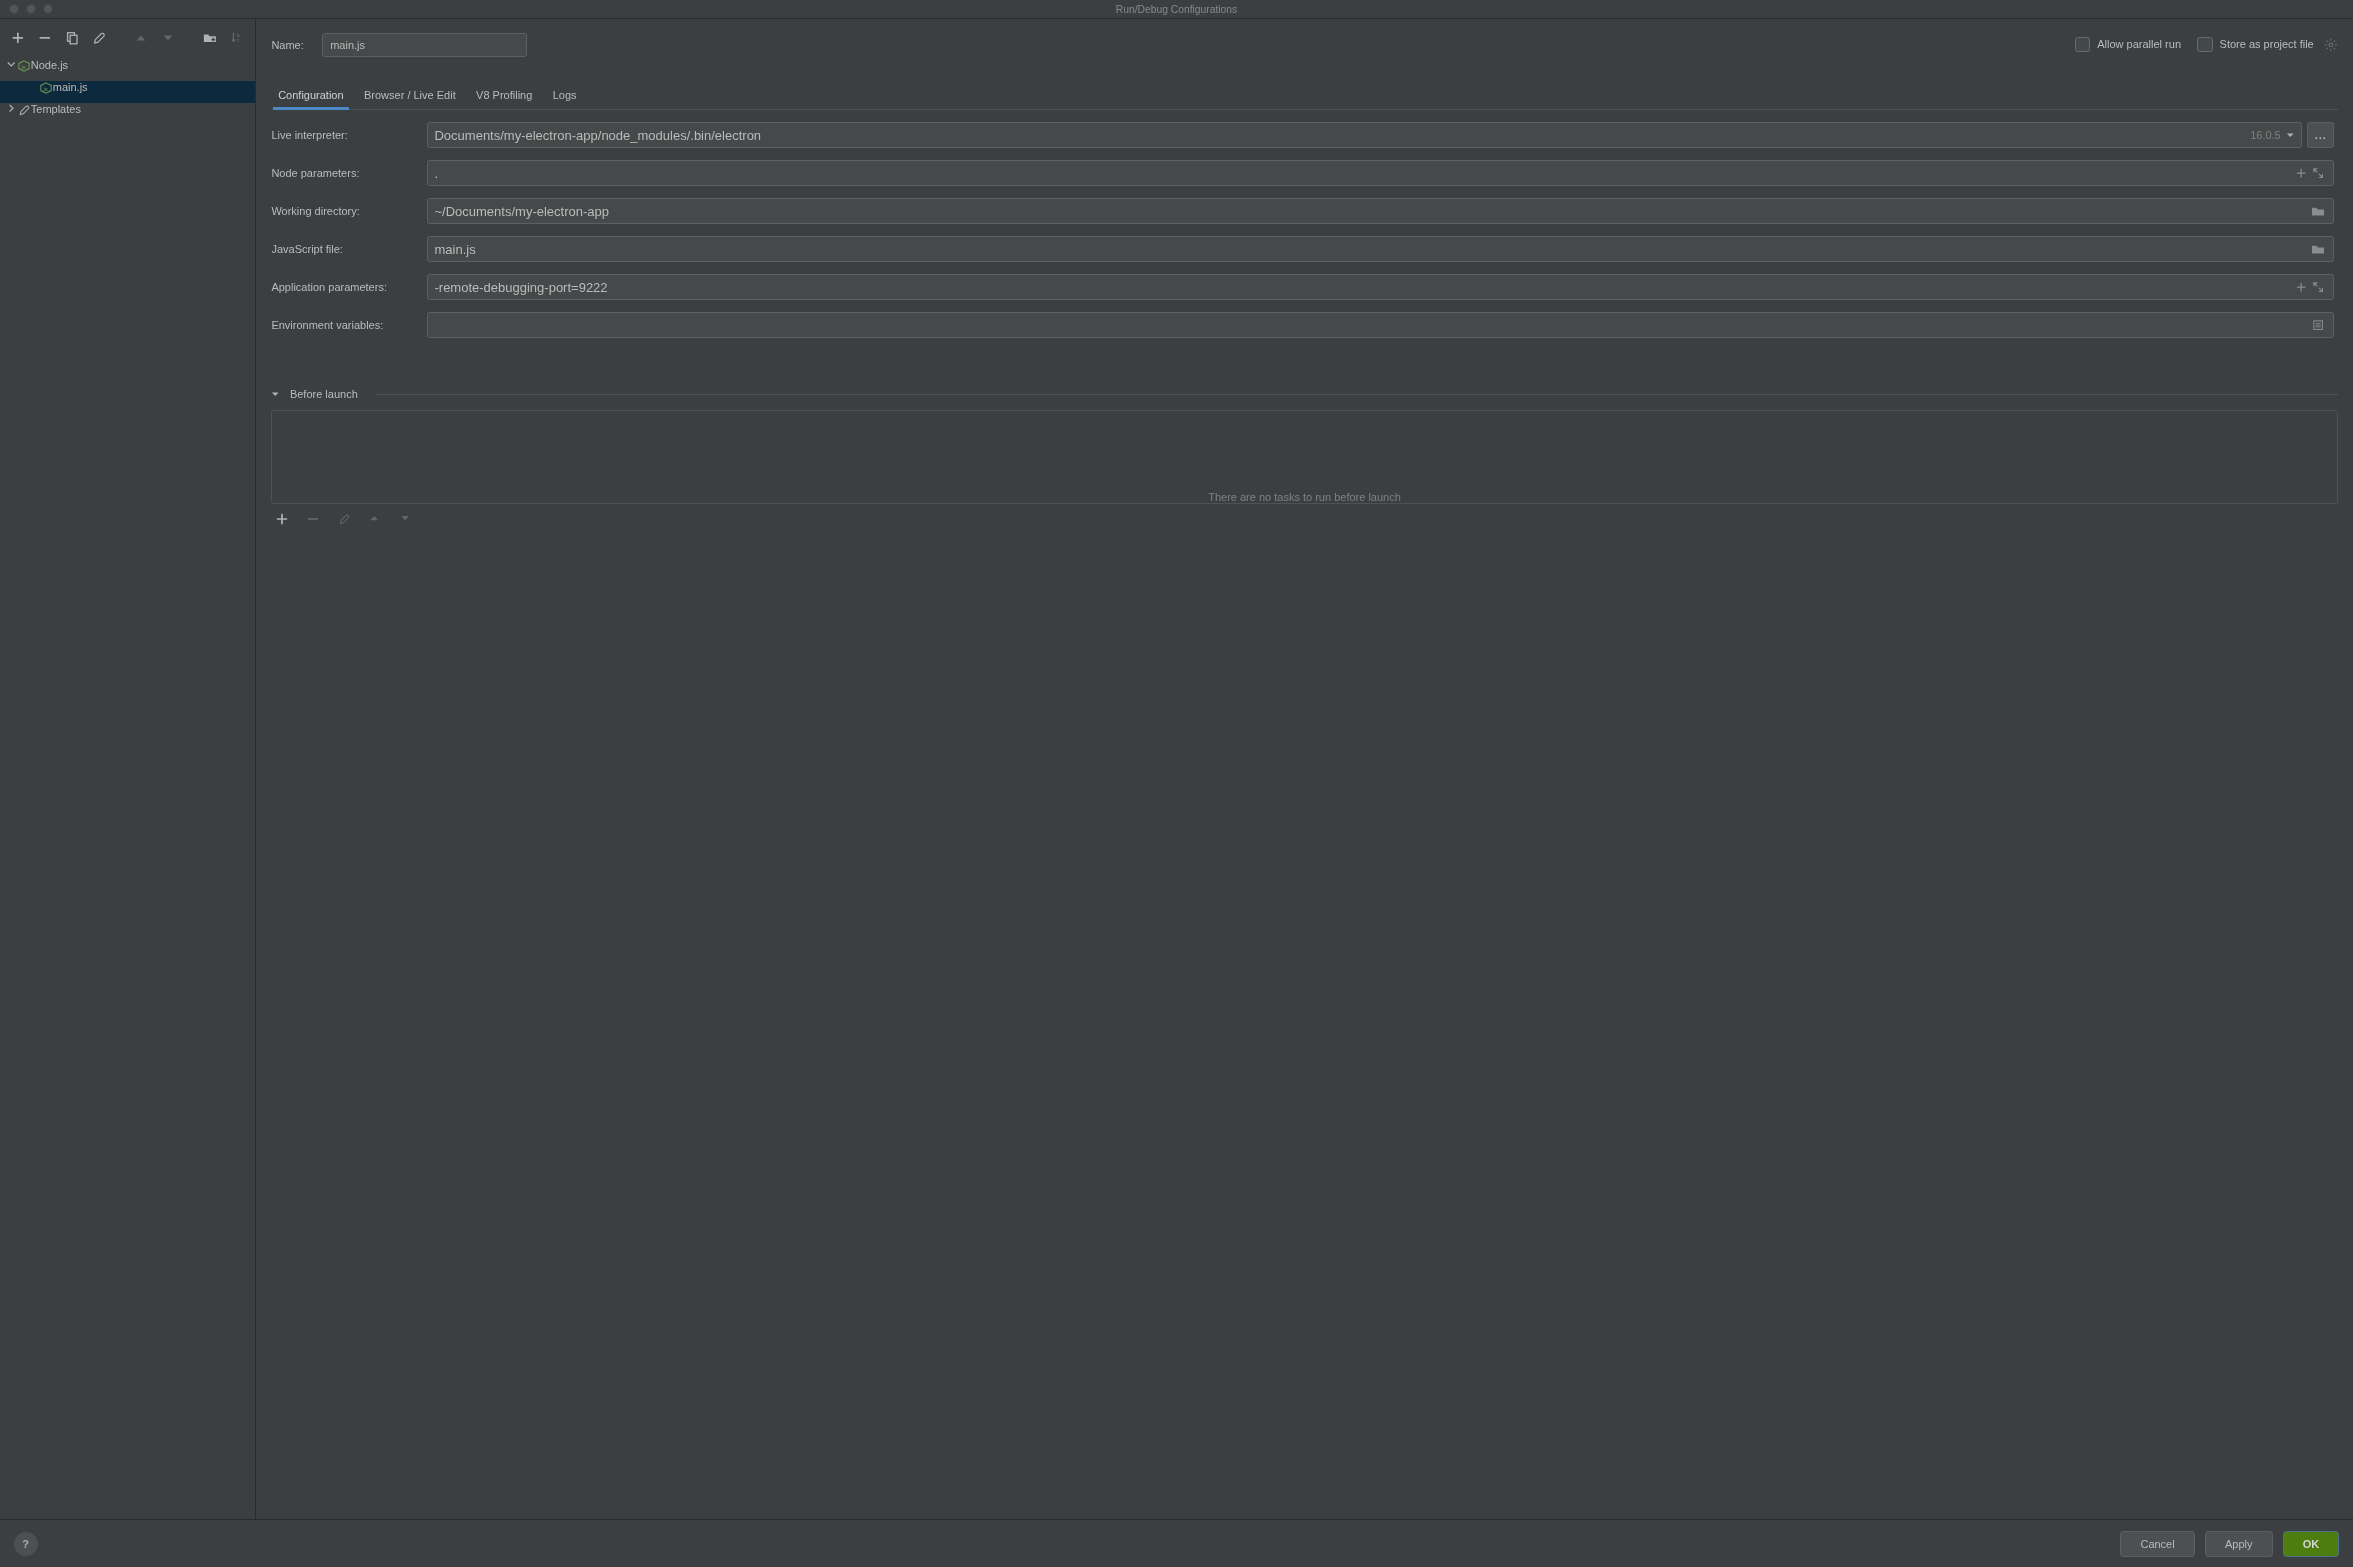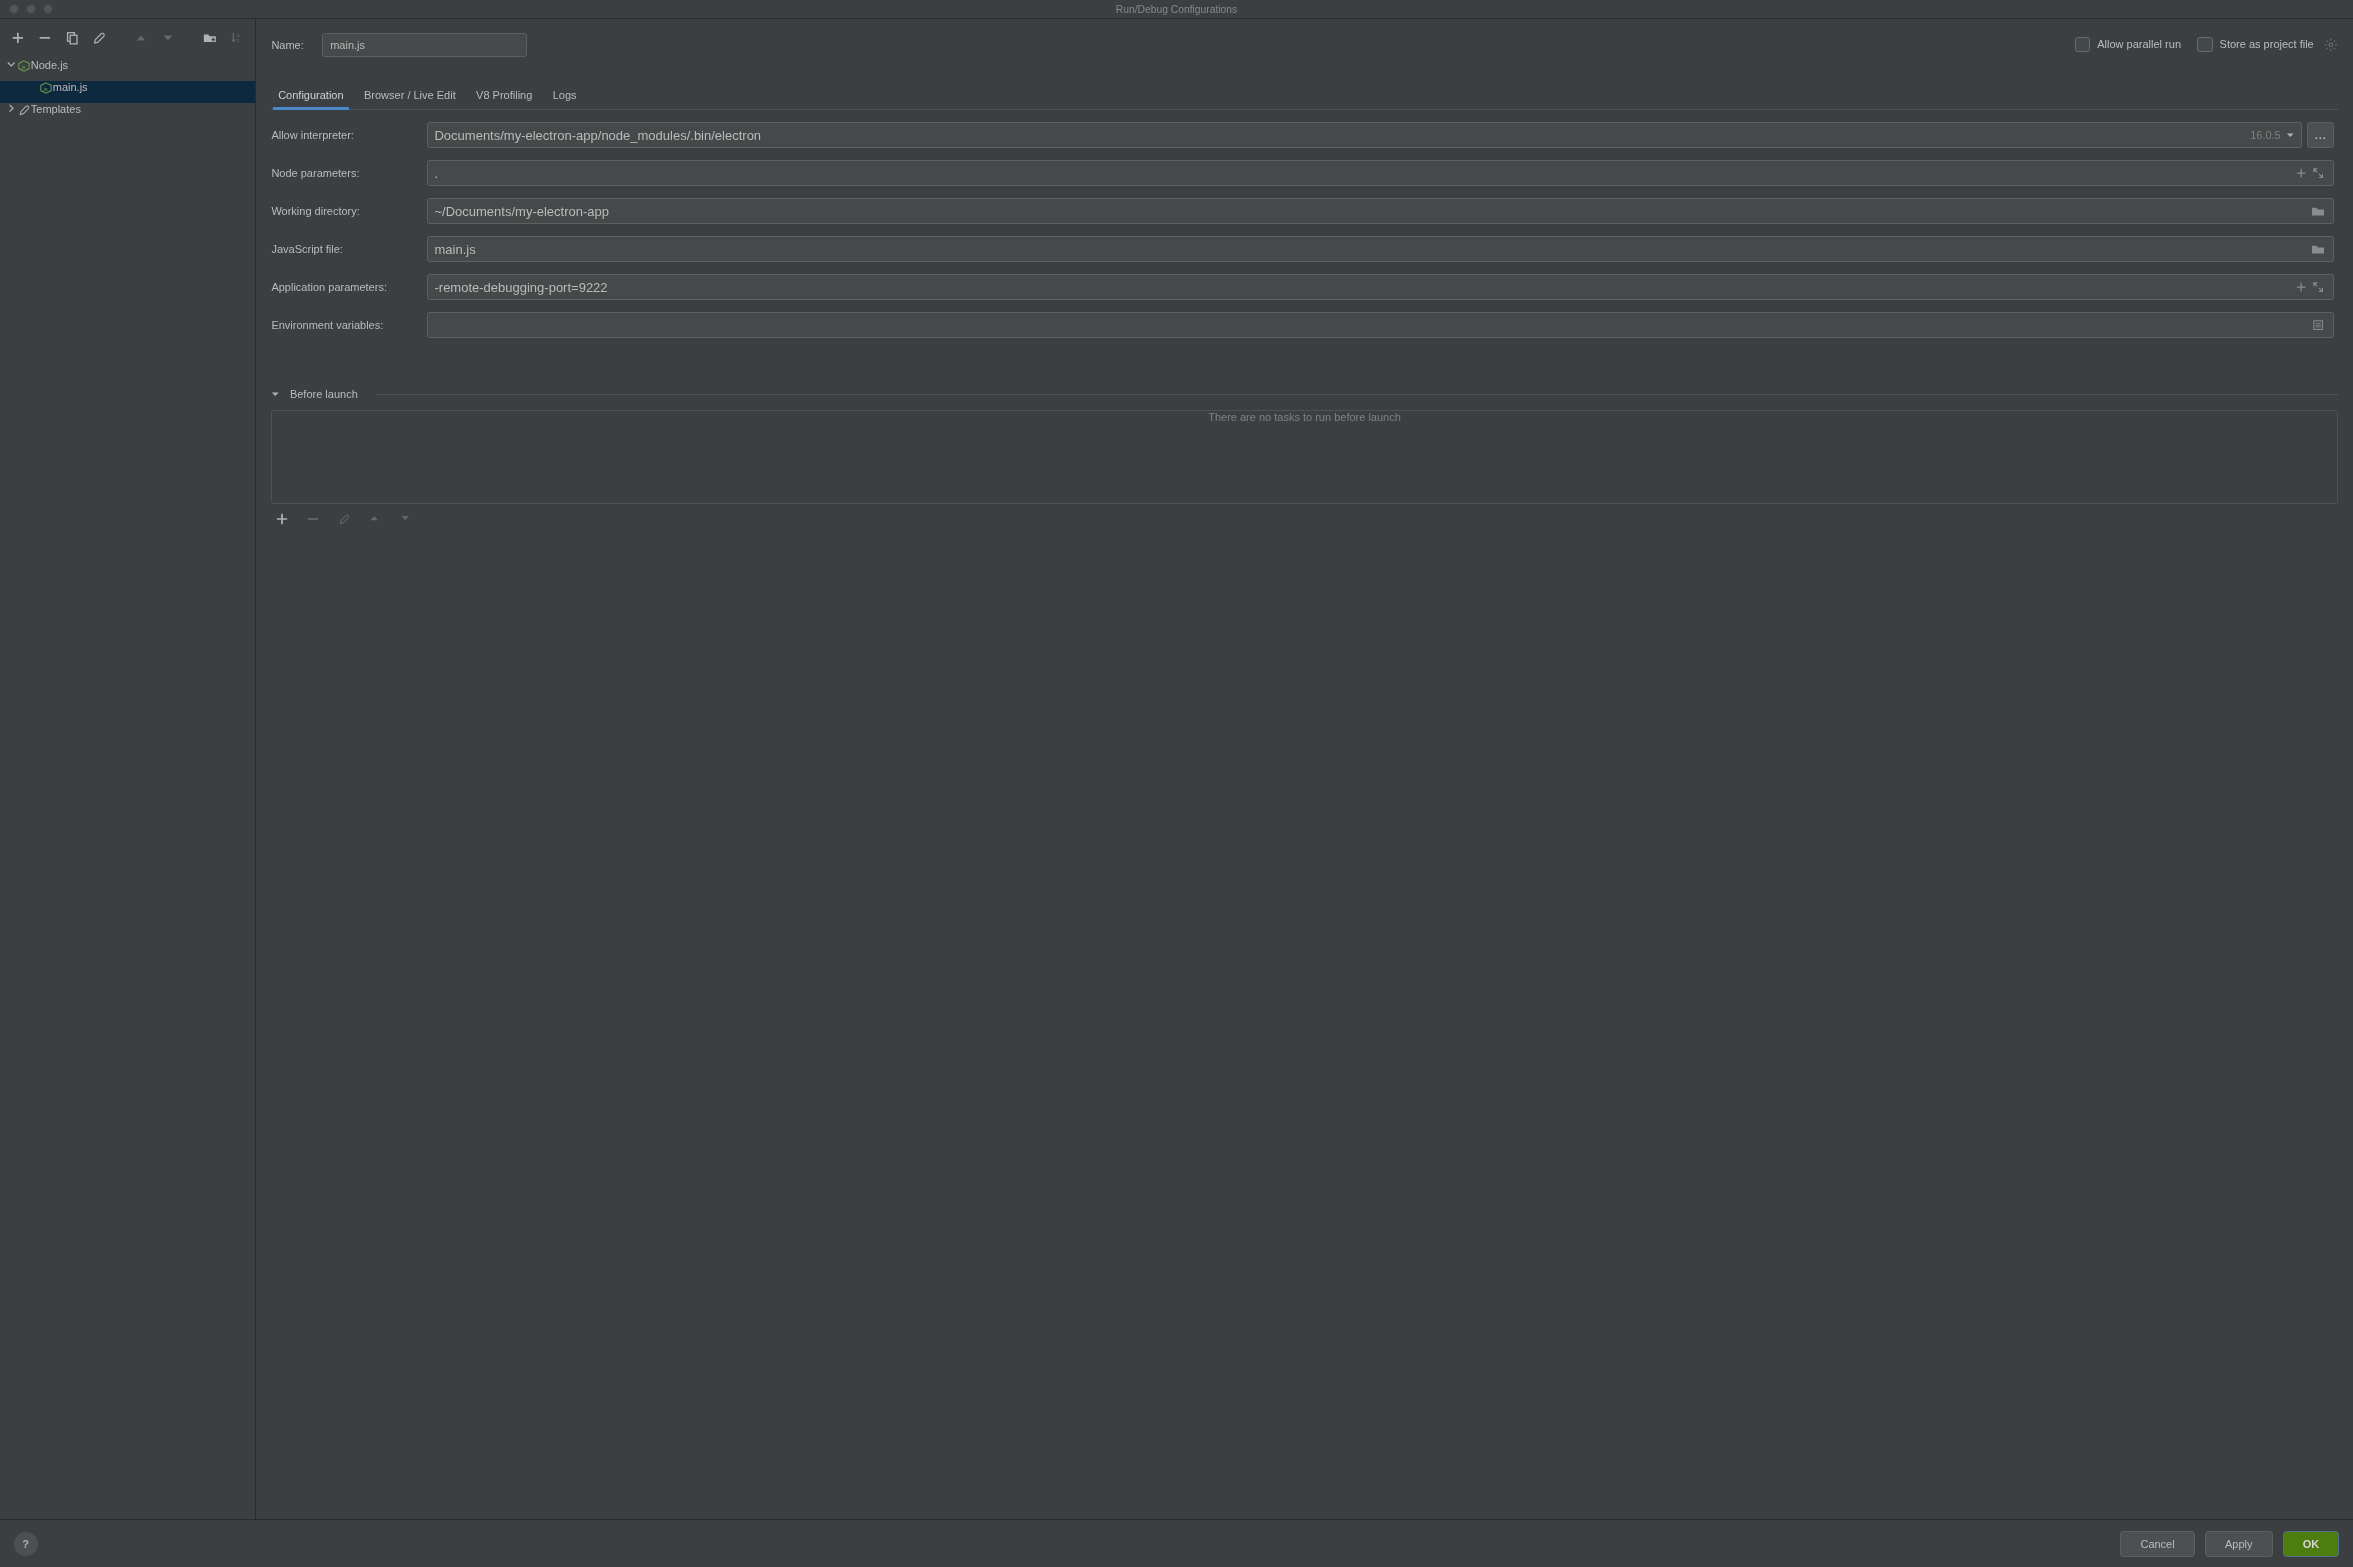--- a/index.html
+++ b/index.html
@@ -238,21 +238,21 @@
     background: #515151;
     margin-left: 8.5px;
   }
   .bl-body {
     margin-top: 10.3px;
     border: 0.9px solid #515151;
     border-radius: 2.6px;
     background: #3C3F41;
     height: 94px;
     display: flex;
-    align-items: flex-start;
+    align-items: flex-end;
     justify-content: center;
     color: #808080;
   }
   .bl-toolbar {
     display: flex;
     align-items: center;
     gap: 15.4px;
     margin-top: 8.5px;
     padding-left: 5.1px;
     color: #AFB1B3;
@@ -432,21 +432,21 @@
     <div class="tabs">
       <div class="tab active">Configuration</div>
       <div class="tab">Browser / Live Edit</div>
       <div class="tab">V8 Profiling</div>
       <div class="tab">Logs</div>
     </div>
 
     <div class="config-form">
 
       <div class="form-row">
-        <div class="flabel">Allow interpreter:</div>
+        <div class="flabel">Live interpreter:</div>
         <div class="field-wrap">
           <div class="field">
             <input value="Documents/my-electron-app/node_modules/.bin/electron" style="">
             <span class="suffix-txt">16.0.5</span>
             <span class="dropdown-arrow">
               <svg width="8.5" height="8.5" viewBox="0 0 10 10">
                   <path d="M1 3l4 4 4-4" fill="#AFB1B3"></path>
                 </svg>
             </span>
           </div>

